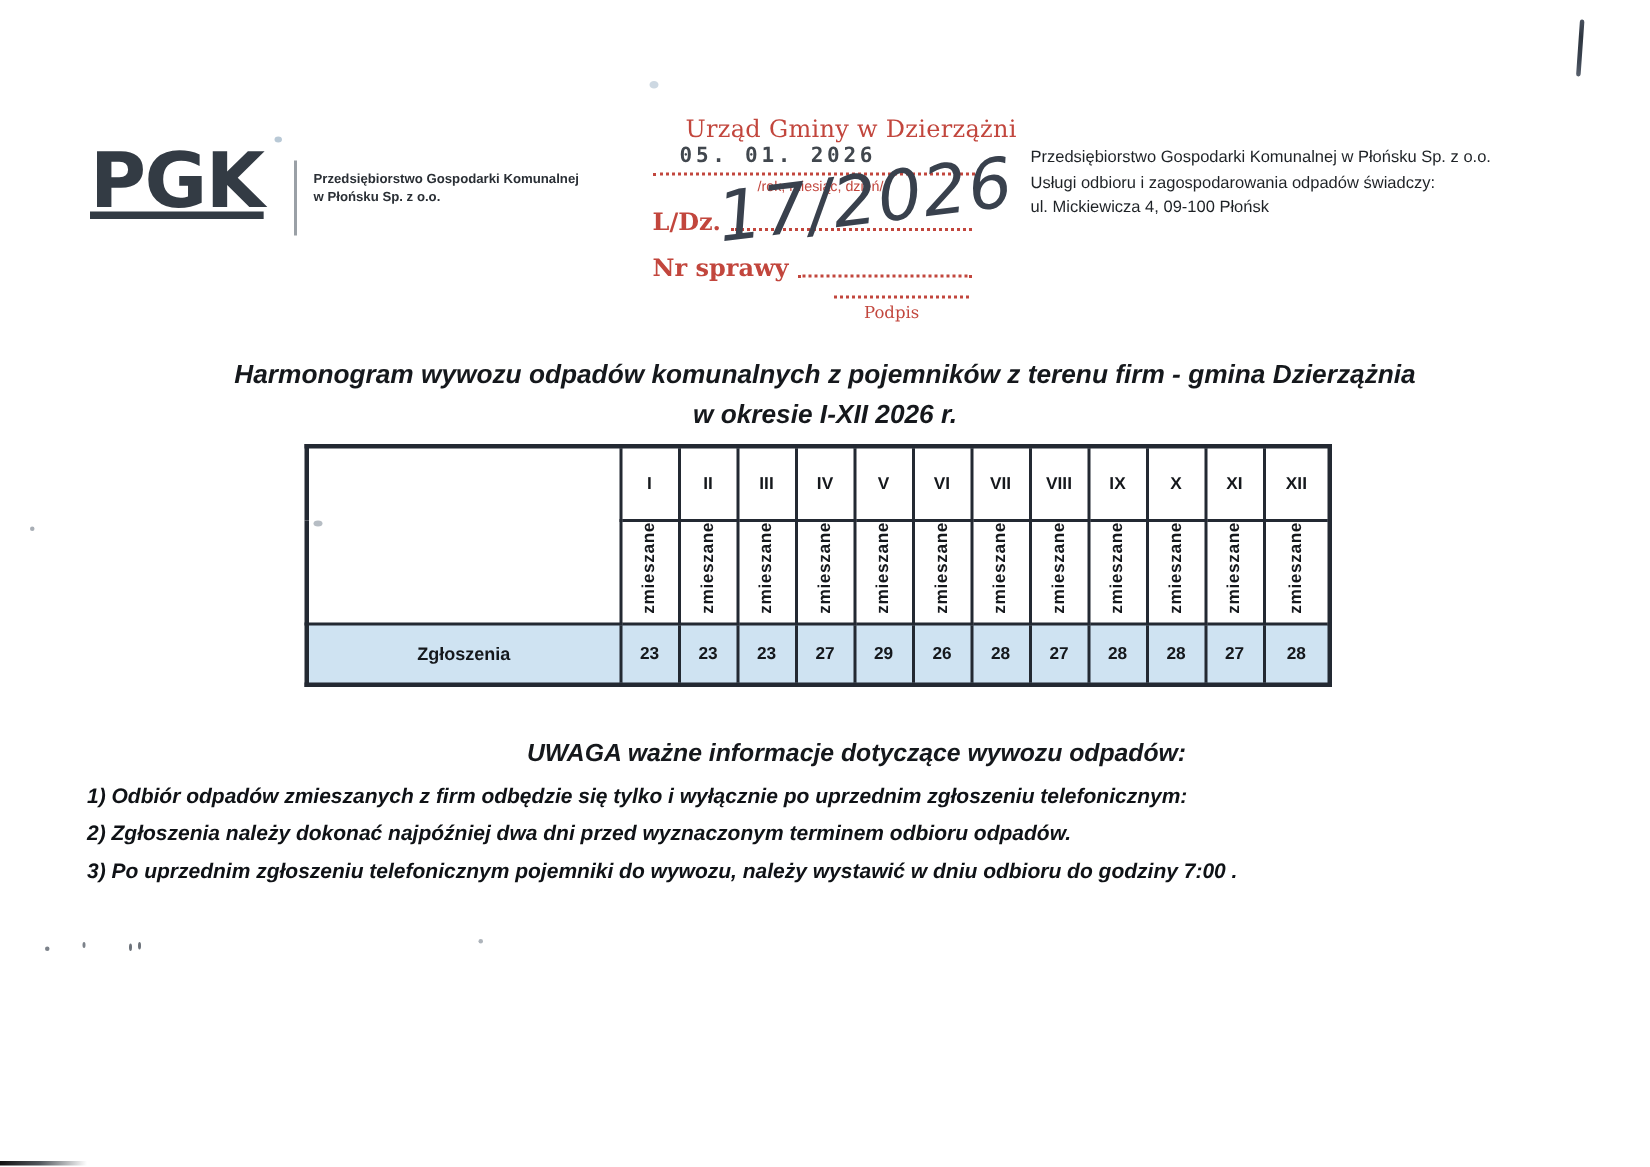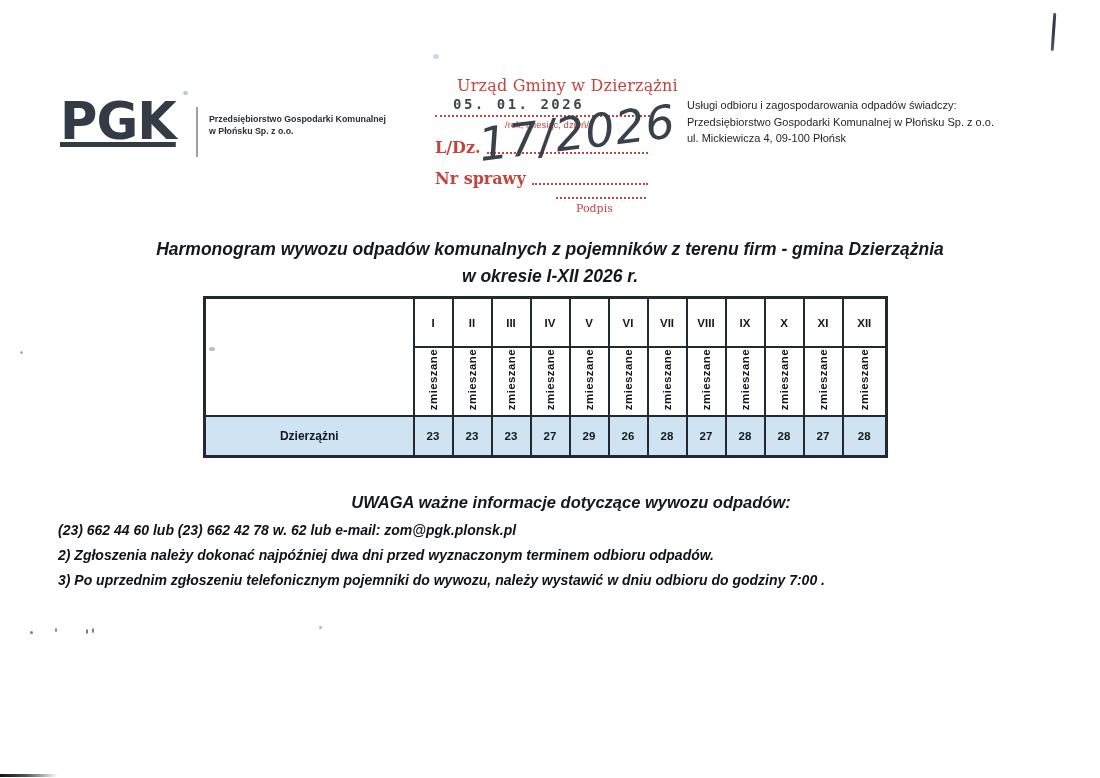--- a/index.html
+++ b/index.html
@@ -104,22 +104,22 @@
   <div class="stamp-row row-nr">
     <span>Nr sprawy</span>
     <span class="leader"></span>
   </div>
   <div class="stamp-signdots"></div>
   <div class="stamp-podpis">Podpis</div>
 </div>
 <div class="abs handwriting">17/2026</div>
 
 <div class="abs provider">
+  <div>Przedsiębiorstwo Gospodarki Komunalnej w Płońsku Sp. z o.o.</div>
   <div>Usługi odbioru i zagospodarowania odpadów świadczy:</div>
-  <div>Przedsiębiorstwo Gospodarki Komunalnej w Płońsku Sp. z o.o.</div>
   <div>ul. Mickiewicza 4, 09-100 Płońsk</div>
 </div>
 
 <div class="abs doc-title">
   <div>Harmonogram wywozu odpadów komunalnych z pojemników z terenu firm - gmina Dzierzążnia</div>
   <div>w okresie I-XII 2026 r.</div>
 </div>
 
 <div class="abs schedule">
 <table>
@@ -162,42 +162,42 @@
     <td><span class="vtext">zmieszane</span></td>
     <td><span class="vtext">zmieszane</span></td>
     <td><span class="vtext">zmieszane</span></td>
     <td><span class="vtext">zmieszane</span></td>
     <td><span class="vtext">zmieszane</span></td>
     <td><span class="vtext">zmieszane</span></td>
     <td><span class="vtext">zmieszane</span></td>
     <td><span class="vtext">zmieszane</span></td>
   </tr>
   <tr class="data">
-    <td class="rl">Dzierzążni</td>
+    <td class="rl">Zgłoszenia</td>
     <td>23</td>
     <td>23</td>
     <td>23</td>
     <td>27</td>
     <td>29</td>
     <td>26</td>
     <td>28</td>
     <td>27</td>
     <td>28</td>
     <td>28</td>
     <td>27</td>
     <td>28</td>
   </tr>
 </tbody>
     </table>
 </div>
 
 <div class="abs uwaga">UWAGA ważne informacje dotyczące wywozu odpadów:</div>
 <div class="abs notes">
   <div class="note">
-    <div>(23) 662 44 60 lub (23) 662 42 78 w. 62 lub e-mail: zom@pgk.plonsk.pl</div>
+    <div>1) Odbiór odpadów zmieszanych z firm odbędzie się tylko i wyłącznie po uprzednim zgłoszeniu telefonicznym:</div>
   </div>
   <div class="note gap">2) Zgłoszenia należy dokonać najpóźniej dwa dni przed wyznaczonym terminem odbioru odpadów.</div>
   <div class="note gap">3) Po uprzednim zgłoszeniu telefonicznym pojemniki do wywozu, należy wystawić w dniu odbioru do godziny 7:00 .</div>
 </div>
 
 <div class="abs pen-mark"></div>
 <div class="abs corner-strip"></div>
 <div class="speck" style="left:183px;top:91px;width:5px;height:4px;background:#b9c9d6;"></div>
 <div class="speck" style="left:433px;top:54px;width:6px;height:5px;background:#cdd8e2;"></div>
 <div class="speck" style="left:209px;top:347px;width:6px;height:4px;background:#b6bdc4;"></div>

